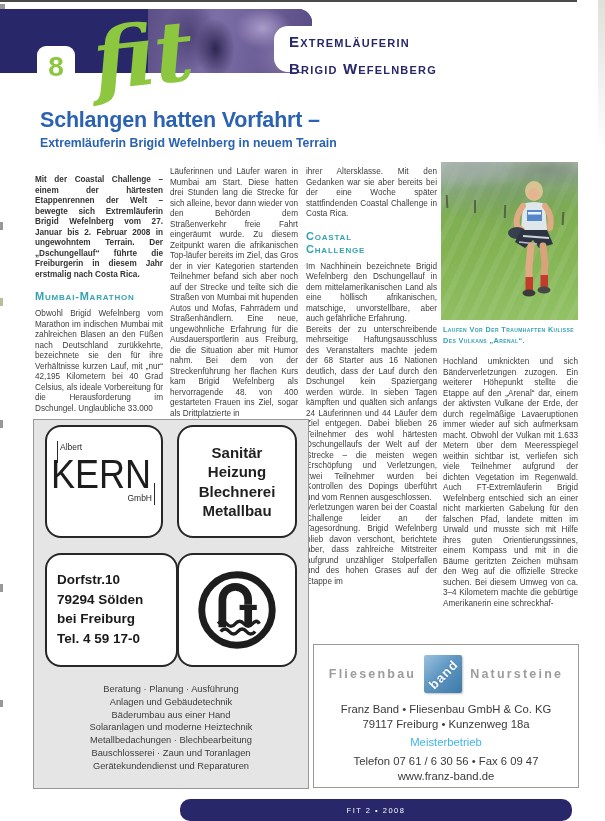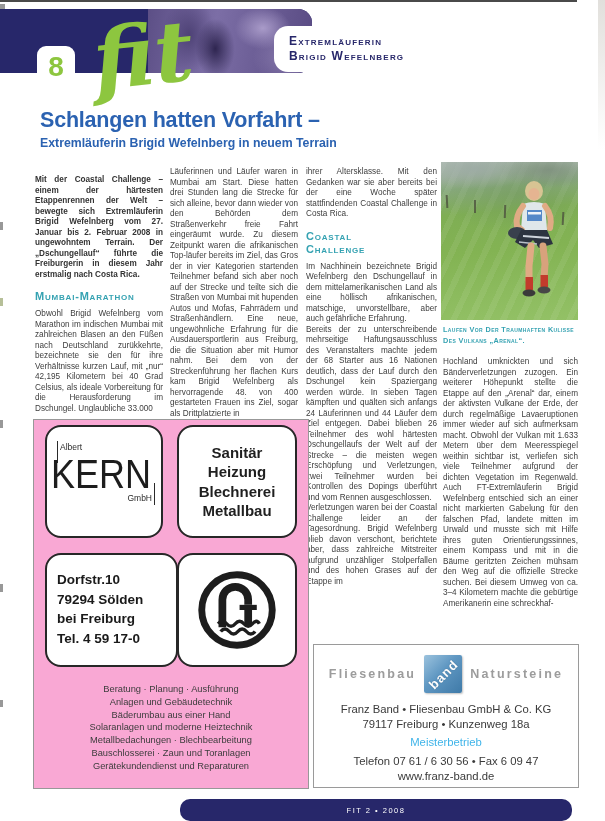--- a/index.html
+++ b/index.html
@@ -21,22 +21,22 @@
     border-radius:0 14px 14px 0;
     background:
       radial-gradient(26px 40px at 41% 62%, #2e2550 0%, rgba(46,37,80,0) 75%),
       radial-gradient(40px 30px at 70% 30%, #a99bc9 0%, rgba(169,155,201,0) 70%),
       radial-gradient(55px 42px at 88% 75%, #8d7fb0 0%, rgba(141,127,176,0) 72%),
       radial-gradient(35px 50px at 25% 40%, #4e4276 0%, rgba(78,66,118,0) 75%),
       linear-gradient(100deg,#5c4f86,#7c6ea6 40%,#6a5c94 70%,#584a82);}
   .kicker-box{position:absolute;left:274px;top:26px;width:170px;height:46px;background:#fff;
     border-radius:14px 0 0 14px;z-index:3;display:flex;flex-direction:column;justify-content:center;
     padding-left:15px;box-sizing:border-box;}
-  .kicker{font-variant:small-caps;font-weight:bold;font-size:12px;letter-spacing:1.2px;
-    color:#27276a;line-height:15px;}
+  .kicker{font-variant:small-caps;font-weight:bold;font-size:15px;letter-spacing:1.2px;
+    color:#27276a;line-height:15px;margin-top:12px;}
   .tab8{position:absolute;left:37px;top:46px;width:38px;height:42px;background:#fff;
     border-radius:9px;z-index:3;display:flex;align-items:center;justify-content:center;}
   .tab8 span{color:#8dc63f;font-size:28px;font-weight:bold;}
   .fit-logo{position:absolute;left:88px;top:4px;z-index:4;pointer-events:none;}
 
   
   .title-wrap{position:absolute;left:40px;top:108px;width:460px;}
   .title{margin:0;color:#2b62b1;font-size:21.5px;font-weight:bold;letter-spacing:-.2px;}
   .subtitle{margin:3px 0 0 0;color:#2b62b1;font-size:12.3px;font-weight:bold;}
 
@@ -61,21 +61,21 @@
       radial-gradient(110px 55px at 55% 20%, rgba(112,150,92,.5), rgba(112,150,92,0) 72%),
       repeating-linear-gradient(115deg, rgba(255,255,255,.07) 0 6px, rgba(255,255,255,0) 6px 15px),
       linear-gradient(175deg,#b3bfb6 0%,#9fb29e 9%,#88a97d 17%,#7fae54 32%,#83b353 55%,#8cbb5e 80%,#93c166 100%);}
   .post{position:absolute;width:2px;height:13px;background:#4e523f;opacity:.8;}
   .runner{position:absolute;left:46px;top:16px;}
   .caption{position:absolute;left:443px;top:325px;width:137px;color:#35a2b2;font-weight:bold;
     font-variant:small-caps;font-size:7.3px;letter-spacing:.4px;line-height:10.5px;text-align:left;}
 
   
   .kern-ad{position:absolute;left:33px;top:419px;width:276px;height:370px;
-    border:1px solid #989898;box-sizing:border-box;background:#f9a8d4;}
+    border:1px solid #989898;box-sizing:border-box;background:#e5e5e5;}
   .rbox{position:absolute;border:2.5px solid #272727;border-radius:16px;box-sizing:border-box;background:#fff;}
   .kern-box{left:11px;top:5px;width:118px;height:113px;}
   .kern-pre{position:absolute;left:13px;top:15px;font-size:8.5px;color:#2a2a2a;}
   .kern-name{position:absolute;left:4px;top:24px;font-size:36px;color:#1d1d1d;font-weight:400;
     transform:scaleY(1.12);transform-origin:left top;letter-spacing:0;}
   .kern-post{position:absolute;right:9px;top:66px;font-size:8.5px;color:#2a2a2a;}
   .kern-tick-a{position:absolute;left:10px;top:14px;width:1px;height:22px;background:#2a2a2a;}
   .kern-tick-b{position:absolute;right:6px;top:56px;width:1px;height:22px;background:#2a2a2a;}
   .san-box{left:143px;top:5px;width:120px;height:113px;display:flex;flex-direction:column;
     align-items:center;justify-content:center;}

